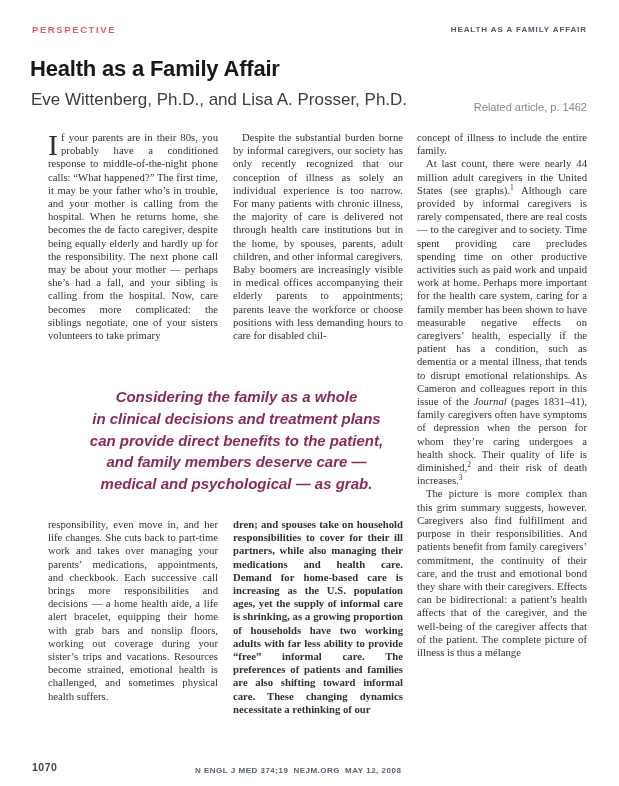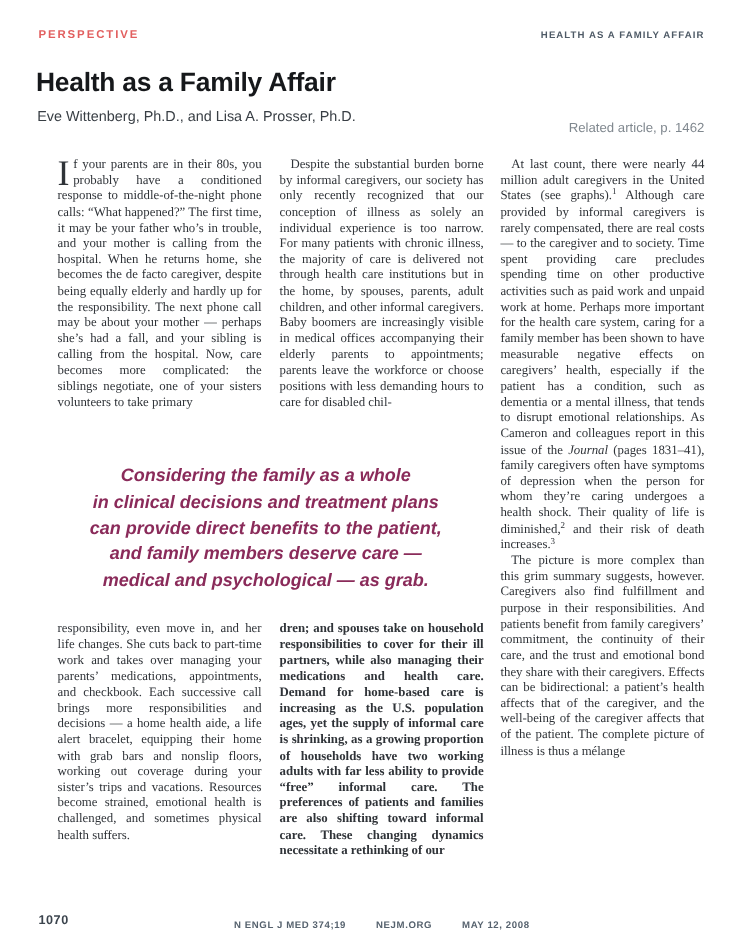--- a/index.html
+++ b/index.html
@@ -18,21 +18,21 @@
     font-size:8px; font-weight:bold; letter-spacing:0.9px; color:#4e5a66;
   }
   .title {
     position:absolute; left:30px; top:56px; margin:0;
     font-family:"Liberation Sans", sans-serif;
     font-size:22px; font-weight:bold; letter-spacing:-0.2px; color:#16181b;
   }
   .byline {
     position:absolute; left:31px; top:90px;
     font-family:"Liberation Sans", sans-serif;
-    font-size:12px; color:#383e44;
+    font-size:17px; color:#383e44;
   }
   .related {
     position:absolute; right:32px; top:101px;
     font-family:"Liberation Sans", sans-serif;
     font-size:11px; color:#80888f;
   }
   .col {
     position:absolute; width:170px;
     font-size:10.7px; line-height:13.2px; color:#2f3338;
     text-align:justify;
@@ -45,36 +45,36 @@
   .col3       { left:417px; top:131px; }
   .col1-lower { left:48px; top:518px; }
   .col2-lower { left:233px; top:518px;font-weight:bold; }
   .dropcap {
     float:left; font-size:30px; line-height:25px;
     margin:1px 3px 0 0; color:#2f3338; font-family:"Liberation Serif", serif;
   }
   sup.ref { font-size:7.5px; line-height:0; vertical-align:4px; }
   em.journal { font-style:italic; }
   .pullquote {
-    position:absolute; left:44px; top:386px; width:355px;
+    position:absolute; left:59px; top:386px; width:355px;
     text-align:center;
     font-family:"Liberation Sans", sans-serif;
     font-style:italic; font-weight:bold;
     font-size:15px; line-height:21.8px; color:#8a2b5a;
   }
   .folio {
     position:absolute; left:32px; top:761px;
     font-family:"Liberation Sans", sans-serif;
     font-size:10.5px; font-weight:bold; letter-spacing:0.5px; color:#3c454e;
   }
   .footline {
     position:absolute; left:195px; top:766px;
     font-family:"Liberation Sans", sans-serif;
     font-size:8px; font-weight:bold; letter-spacing:0.5px; color:#56626e;
-    display:flex; gap:25px; white-space:nowrap;
+    display:flex; gap:5px; white-space:nowrap;
   }
 </style>
 </head>
 <body>
 
 <div class="page">
 
   <div class="kicker">PERSPECTIVE</div>
   <div class="running-head">HEALTH AS A FAMILY AFFAIR</div>
 
@@ -84,20 +84,21 @@
 
   <div class="col col1-upper">
     <p><span class="dropcap">I</span><span>f your parents are in their 80s, you probably have a conditioned response to middle-of-the-night phone calls: “What happened?” The first time, it may be your father who’s in trouble, and your mother is calling from the hospital. When he returns home, she becomes the de facto caregiver, despite being equally elderly and hardly up for the responsibility. The next phone call may be about your mother — perhaps she’s had a fall, and your sibling is calling from the hospital. Now, care becomes more complicated: the siblings negotiate, one of your sisters volunteers to take primary</span></p>
   </div>
 
   <div class="col col2-upper">
     <p class="indent">Despite the substantial burden borne by informal caregivers, our society has only recently recognized that our conception of illness as solely an individual experience is too narrow. For many patients with chronic illness, the majority of care is delivered not through health care institutions but in the home, by spouses, parents, adult children, and other informal caregivers. Baby boomers are increasingly visible in medical offices accompanying their elderly parents to appointments; parents leave the workforce or choose positions with less demanding hours to care for disabled chil-</p>
   </div>
 
   <div class="col col3">
+    <p>concept of illness to include the entire family.</p>
     <p class="indent"><span>At last count, there were nearly 44 million adult caregivers in the United States (see graphs).</span><sup class="ref">1</sup><span> Although care provided by informal caregivers is rarely compensated, there are real costs — to the caregiver and to society. Time spent providing care precludes spending time on other productive activities such as paid work and unpaid work at home. Perhaps more important for the health care system, caring for a family member has been shown to have measurable negative effects on caregivers’ health, especially if the patient has a condition, such as dementia or a mental illness, that tends to disrupt emotional relationships. As Cameron and colleagues report in this issue of the </span><em class="journal">Journal</em><span> (pages 1831–41), family caregivers often have symptoms of depression when the person for whom they’re caring undergoes a health shock. Their quality of life is diminished,</span><sup class="ref">2</sup><span> and their risk of death increases.</span><sup class="ref">3</sup></p>
     <p class="indent">The picture is more complex than this grim summary suggests, however. Caregivers also find fulfillment and purpose in their responsibilities. And patients benefit from family caregivers’ commitment, the continuity of their care, and the trust and emotional bond they share with their caregivers. Effects can be bidirectional: a patient’s health affects that of the caregiver, and the well-being of the caregiver affects that of the patient. The complete picture of illness is thus a mélange</p>
   </div>
 
   <div class="pullquote">
     <div>Considering the family as a whole</div>
     <div>in clinical decisions and treatment plans</div>
     <div>can provide direct benefits to the patient,</div>
     <div>and family members deserve care —</div>
     <div>medical and psychological — as grab.</div>

